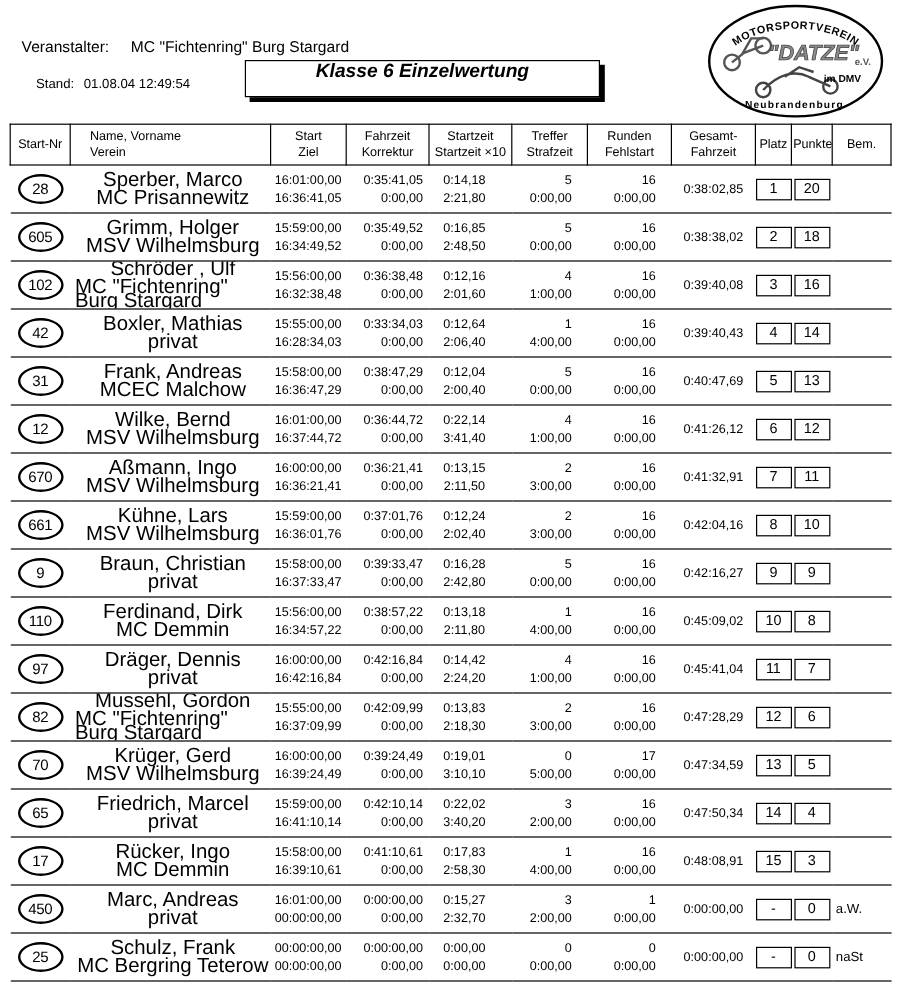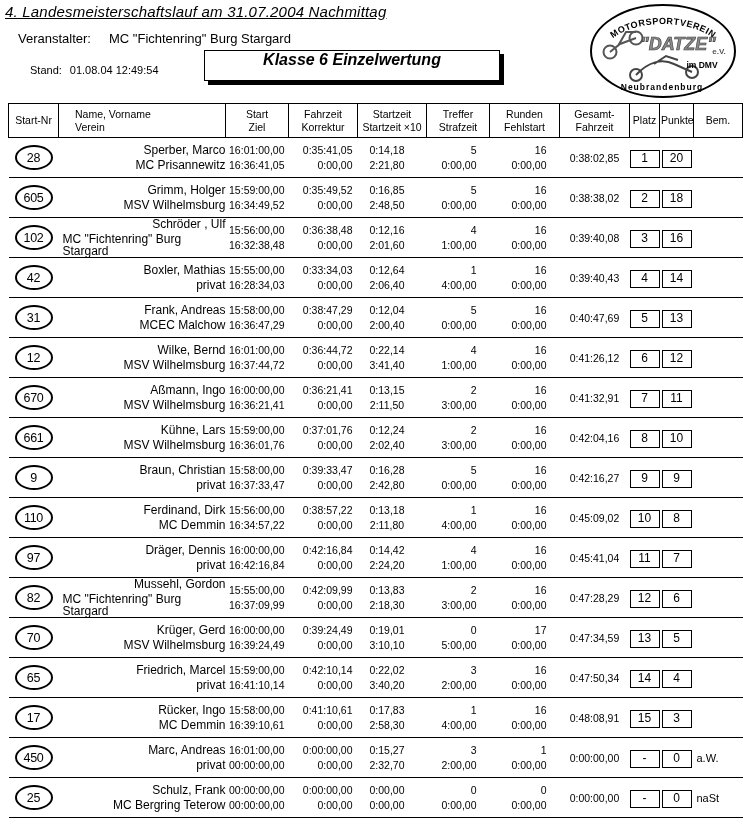--- a/index.html
+++ b/index.html
@@ -40,40 +40,39 @@
   .two-line { display:flex; flex-direction:column; justify-content:center; gap:3px; line-height:12px; }
   .num { font-size:10.5px; }
 
   td.c-nr { text-align:center; }
   .nr-badge {
     display:inline-flex; align-items:center; justify-content:center;
     min-width:38px; height:25px; padding:0 4px;
     border:2.5px solid #000; border-radius:50%;
     font-weight:normal; font-size:12.5px; letter-spacing:-.3px;
   }
-  td.c-name .two-line { align-items:flex-end; padding-left:4px; font-size:12px; }
+  td.c-name .two-line { align-items:center; padding-left:4px; font-size:17px; }
   td.c-start .two-line    { align-items:flex-end; padding-right:4px; }
   td.c-fahrzeit .two-line { align-items:flex-end; padding-right:5px; }
   td.c-startzeit .two-line{ align-items:center; padding-right:10px; }
   td.c-treffer .two-line  { align-items:flex-end; padding-right:13px; }
   td.c-runden .two-line   { align-items:flex-end; padding-right:13px; }
   td.c-gesamt { text-align:center; font-size:10.5px; }
   td.c-platz, td.c-punkte { text-align:center; }
   .score-box {
     display:inline-block; width:30px; height:18px; border:1.5px solid #000;
     line-height:15px; text-align:center; font-size:12px; background:#fff;
   }
   td.c-bem { font-size:11px; padding-left:3px; }
 </style>
 </head>
 <body>
 
 <div class="page">
 
-  <div class="doc-title">4. Landesmeisterschaftslauf am 31.07.2004 Nachmittag</div>
 
   <div class="organizer">
     <span class="label">Veranstalter:</span><span>MC "Fichtenring" Burg Stargard</span>
   </div>
 
   <div class="stand">
     <span class="label">Stand:</span><span>01.08.04 12:49:54</span>
   </div>
 
   <div class="class-box">

